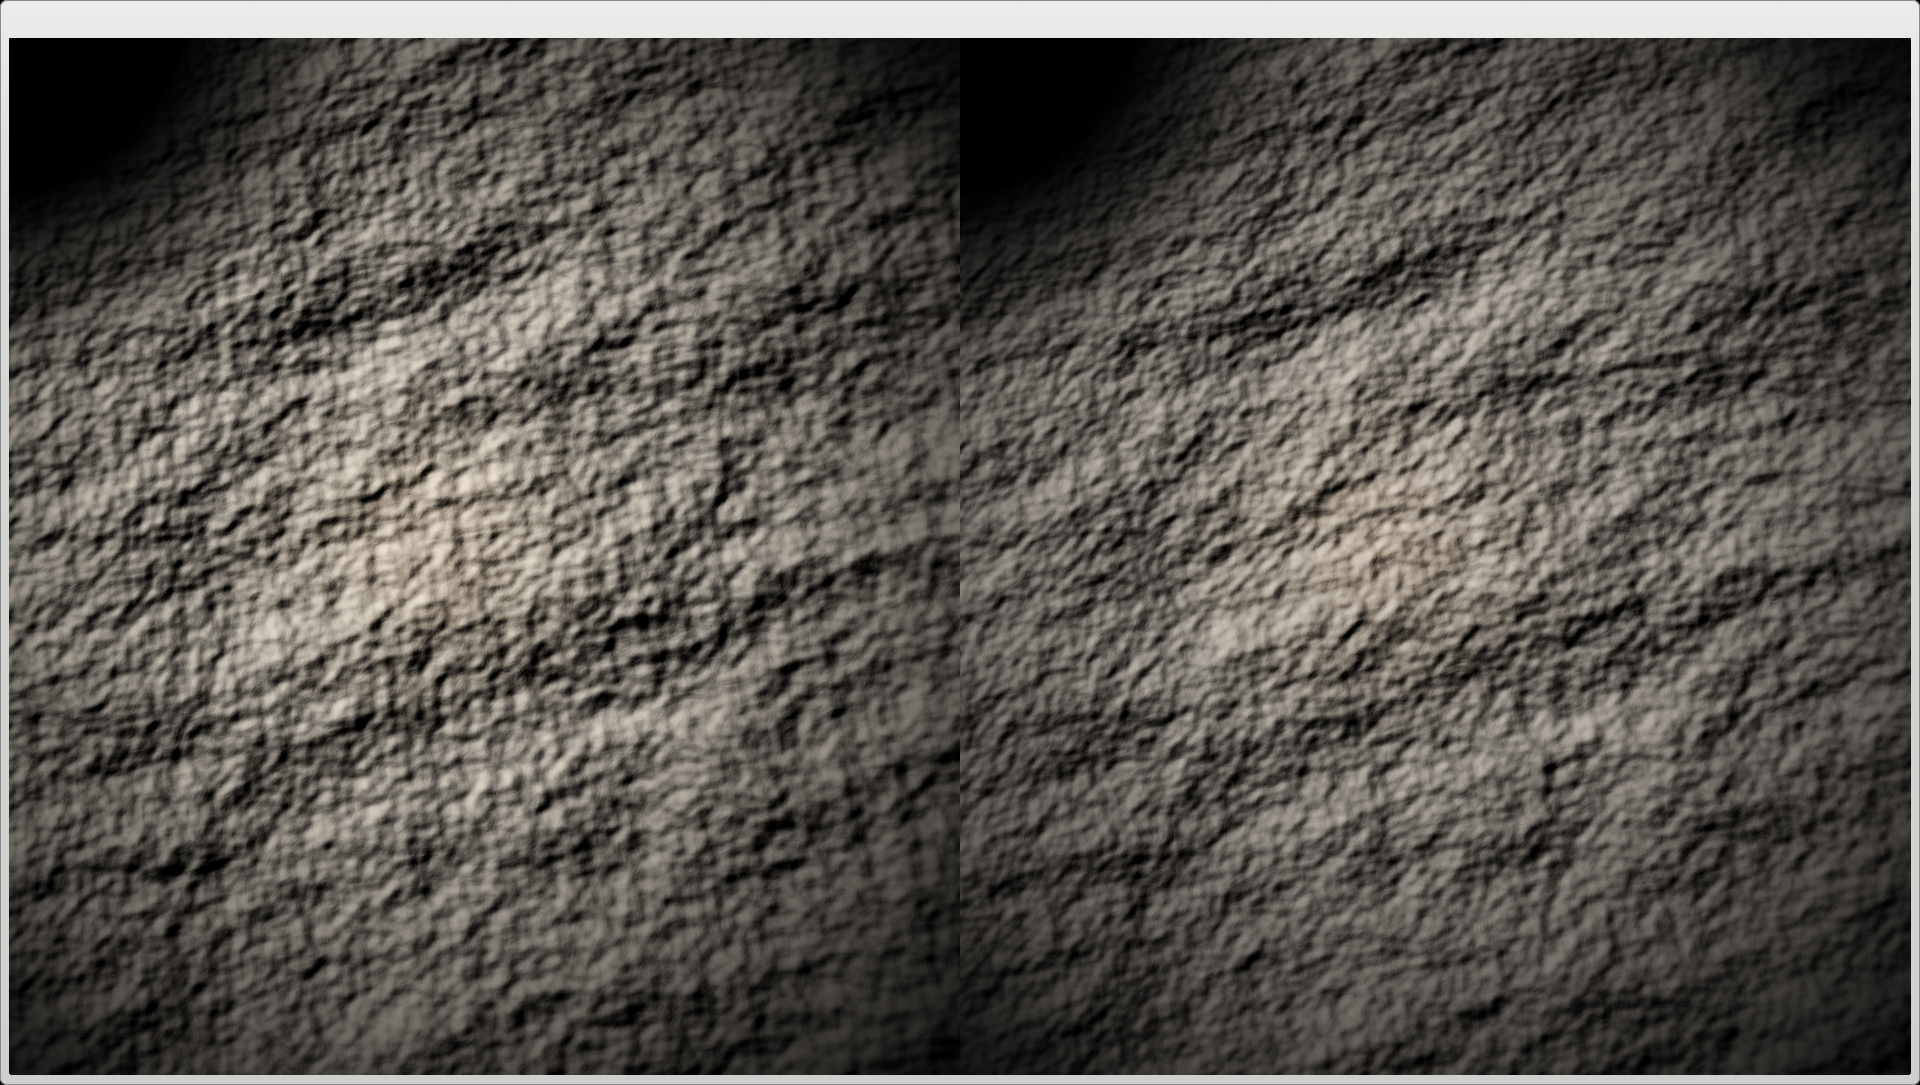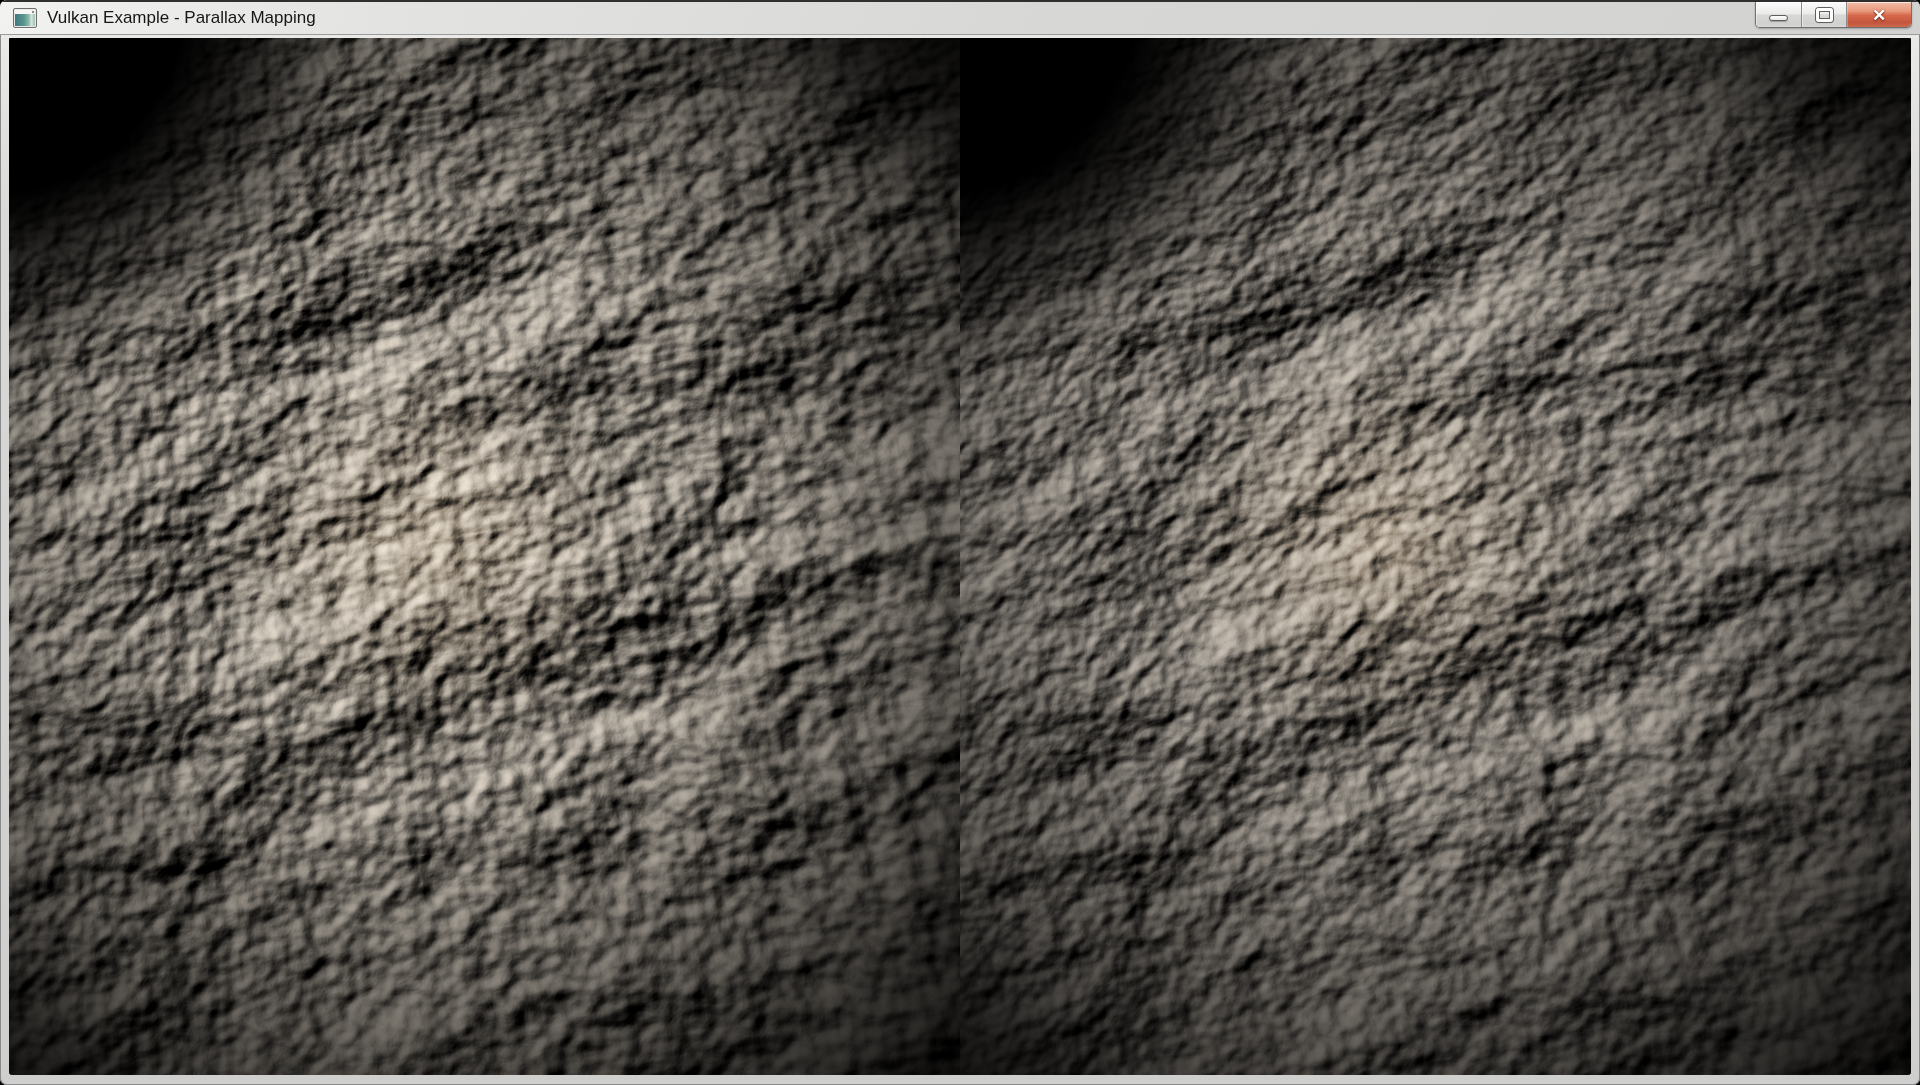--- a/index.html
+++ b/index.html
@@ -110,40 +110,20 @@
   .hotspot{
     position:absolute; inset:0; pointer-events:none; mix-blend-mode:overlay;
     background:radial-gradient(ellipse 34% 28% at 44% 49%, rgba(255,226,190,.28) 0%, rgba(255,226,190,0) 70%);
   }
 </style>
 </head>
 <body>
 
 <div class="window">
 
-  <div class="titlebar">
-    <div class="app-icon">
-      <div class="ico-top"></div>
-      <div class="ico-dot"></div>
-      <div class="ico-body"></div>
-    </div>
-    <span class="title-text">Vulkan Example - Parallax Mapping</span>
-
-    <div class="caption-buttons">
-      <div class="cap-btn min" title="Minimize">
-        <div class="glyph-min"></div>
-      </div>
-      <div class="cap-btn max" title="Maximize">
-        <div class="glyph-max"></div>
-      </div>
-      <div class="cap-btn close" title="Close">
-        <span class="glyph-close">✕</span>
-      </div>
-    </div>
-  </div>
 
   <div class="viewport">
 
     <div class="pane left">
       <div class="texwrap">
         <svg class="rocksvg" width="1450" height="1580" viewBox="0 0 1450 1580" preserveAspectRatio="none" xmlns="http://www.w3.org/2000/svg" aria-hidden="true">
           <defs>
             <filter id="rockA" x="0" y="0" width="100%" height="100%" color-interpolation-filters="sRGB">
               <feTurbulence type="fractalNoise" baseFrequency="0.0045 0.008" numOctaves="3" seed="7" result="n1"></feTurbulence>
               <feTurbulence type="fractalNoise" baseFrequency="0.05 0.06" numOctaves="2" seed="23" result="n2"></feTurbulence>

